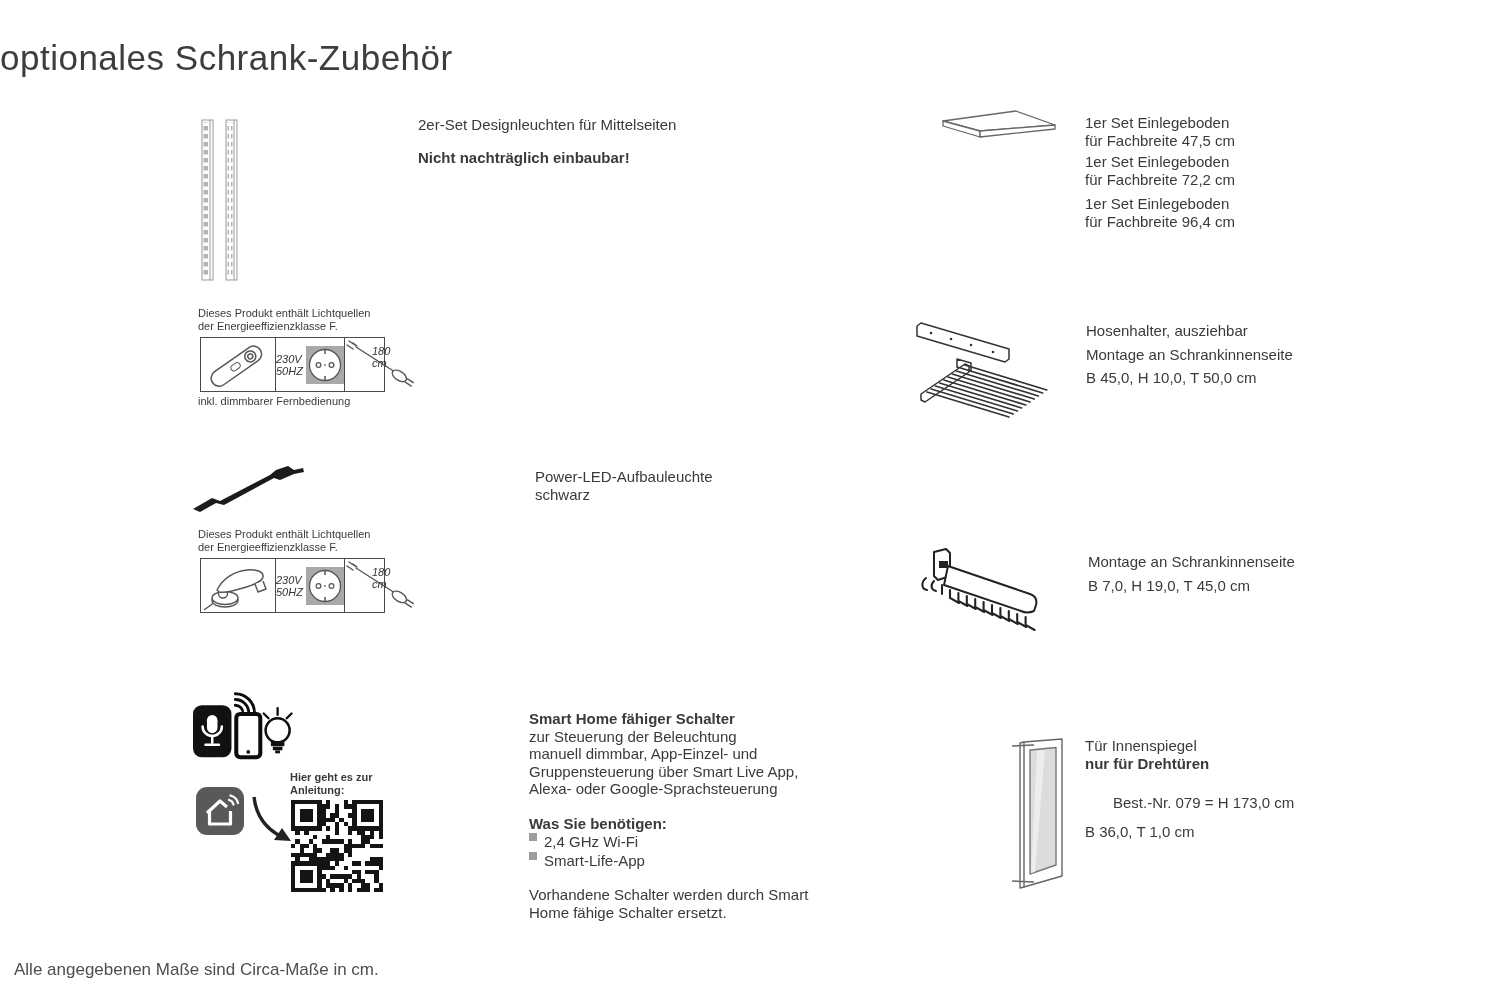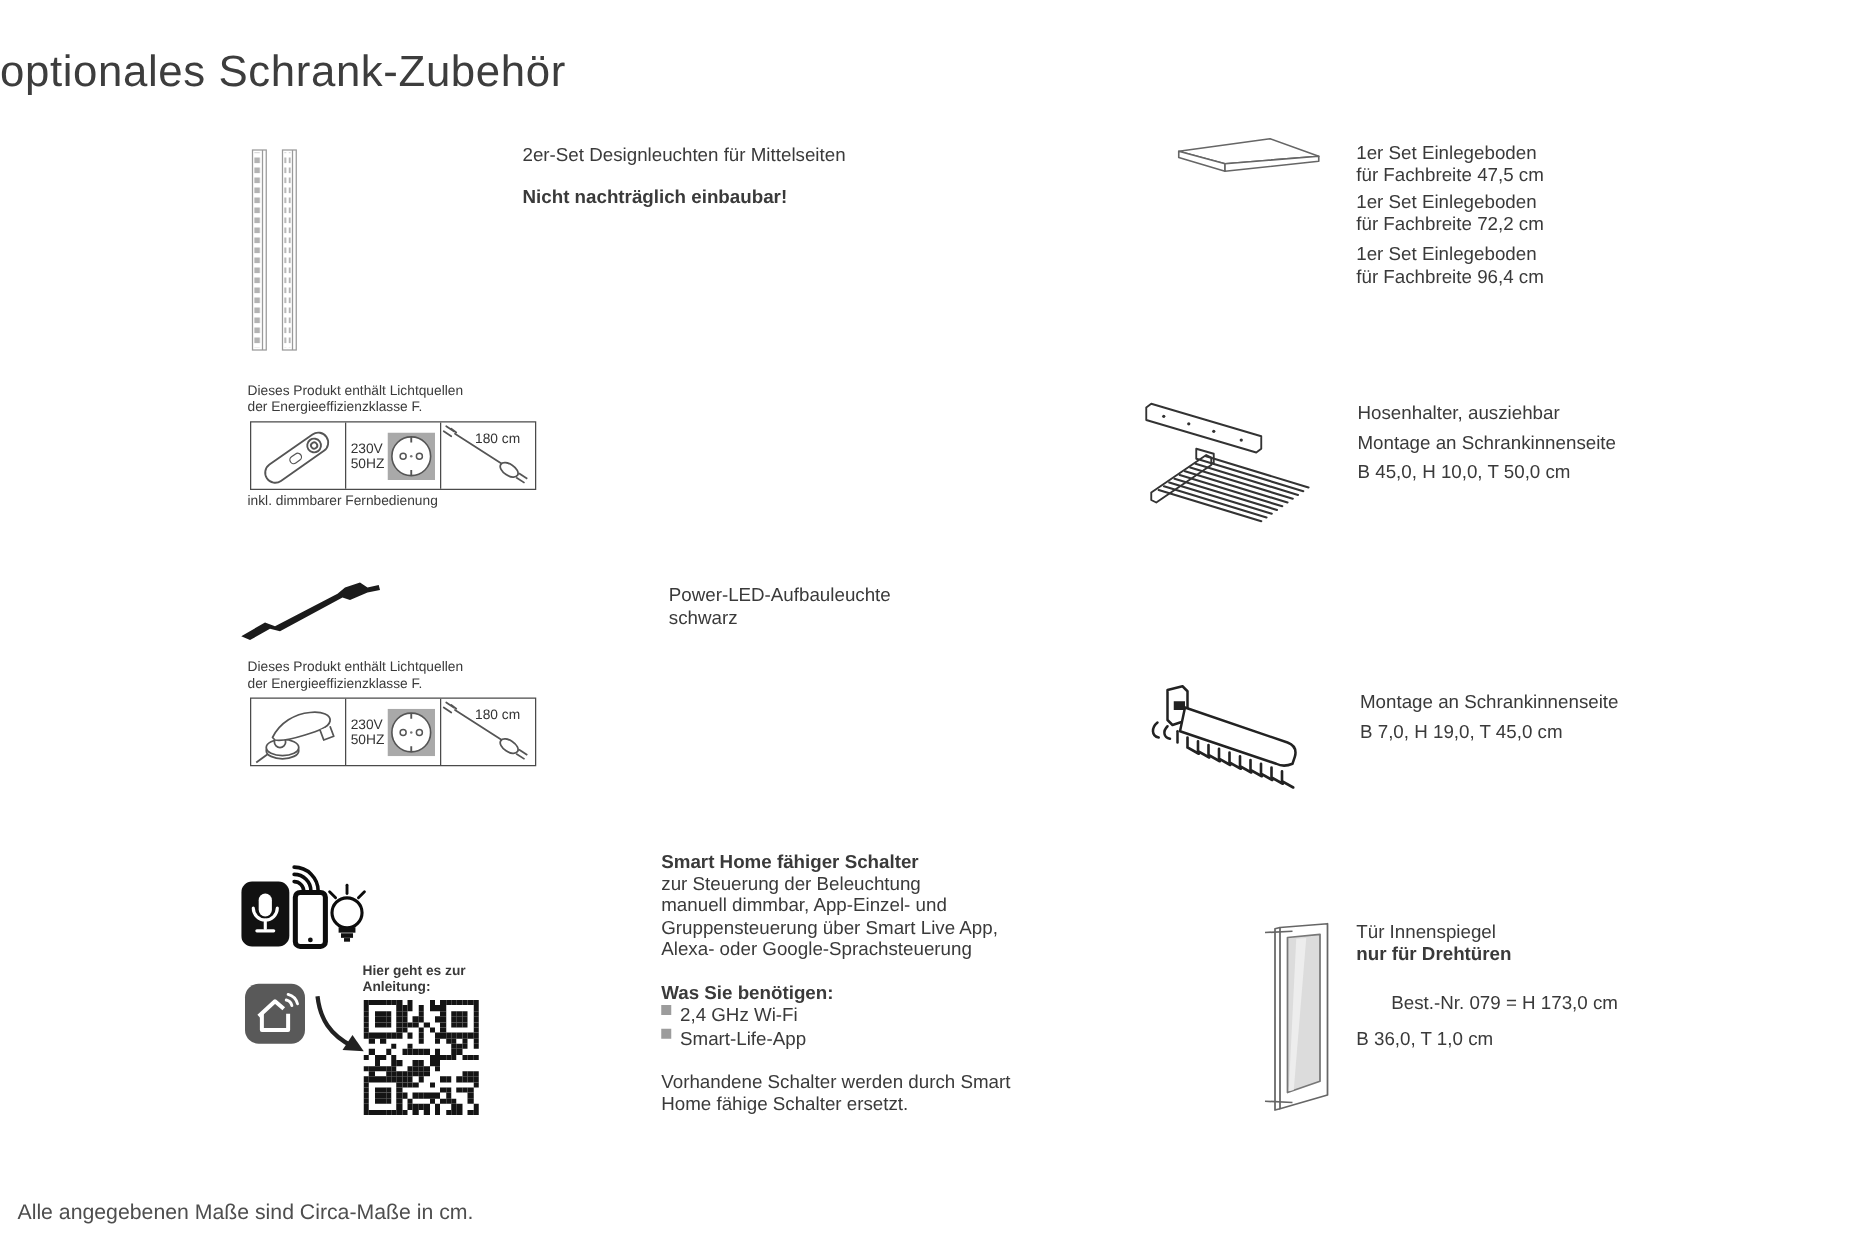--- a/index.html
+++ b/index.html
@@ -7,21 +7,21 @@
         font-family:"Liberation Sans",sans-serif;color:#3a3a3a;}
   .abs{position:absolute;}
   .pre{white-space:pre-line;}
   .t15{font-size:15px;line-height:17.5px;}
   .t11{font-size:11px;line-height:12.5px;}
   .b{font-weight:bold;}
   #title{top:26px;left:0;width:100%;font-size:35px;font-weight:300;
          color:#3d3d3d;letter-spacing:.5px;margin-top:12px;}
   #footer{left:14px;top:960px;font-size:17px;font-weight:300;color:#4e4e4e;}
   
-  .ebox{width:229px;height:55px;border:1.5px solid #4a4a4a;display:flex;box-sizing:border-box;background:#fff;}
+  .ebox{width:185px;height:55px;border:1.5px solid #4a4a4a;display:flex;box-sizing:border-box;background:#fff;font-style:italic;}
   .ebox .cell{flex:1;border-right:1.5px solid #4a4a4a;position:relative;
               display:flex;align-items:center;justify-content:center;gap:3px;}
   .ebox .cell:last-child{border-right:none;}
   .volt{font-size:11px;line-height:12px;font-weight:400;color:#333;}
   .cable-label{position:absolute;left:27px;top:7px;font-size:11px;color:#333;}
   
   .req-row{display:flex;align-items:flex-start;gap:7px;margin-top:1px;}
   .bullet{width:8px;height:8px;background:#9c9c9c;display:inline-block;flex:0 0 auto;}
   .app-icon{width:48px;height:48px;border-radius:11px;background:#595959;
             display:flex;align-items:center;justify-content:center;}
@@ -645,21 +645,21 @@
       <div class="on"></div>
       <div></div>
       <div class="on"></div>
       <div class="on"></div>
       <div class="on"></div>
       <div></div>
       <div class="on"></div>
       <div class="on"></div>
     </div>
 
-  <div class="abs t15" style="left:529px;top:681px;width:330px">
+  <div class="abs t15" style="left:529px;top:710px;width:330px">
     <div class="b">Smart Home fähiger Schalter</div>
     <div class="pre">zur Steuerung der Beleuchtung
 manuell dimmbar, App-Einzel- und
 Gruppensteuerung über Smart Live App,
 Alexa- oder Google-Sprachsteuerung</div>
     <div class="b mt17">Was Sie benötigen:</div>
     <div class="req-row">
       <span class="bullet"></span>
       <span>2,4 GHz Wi-Fi</span>
     </div>

